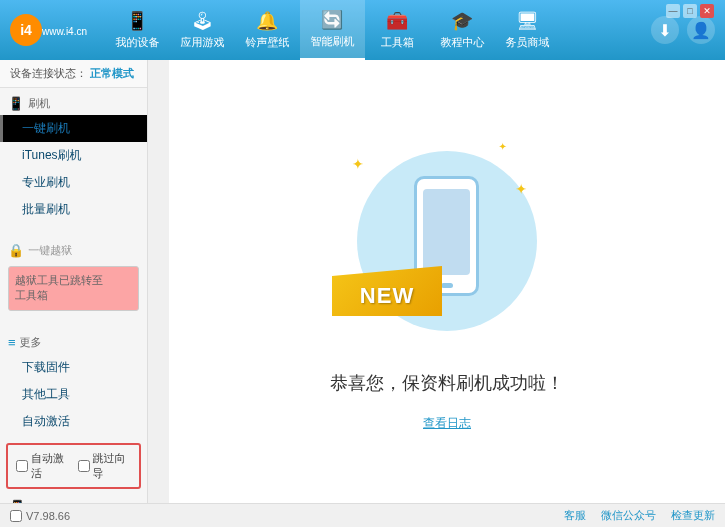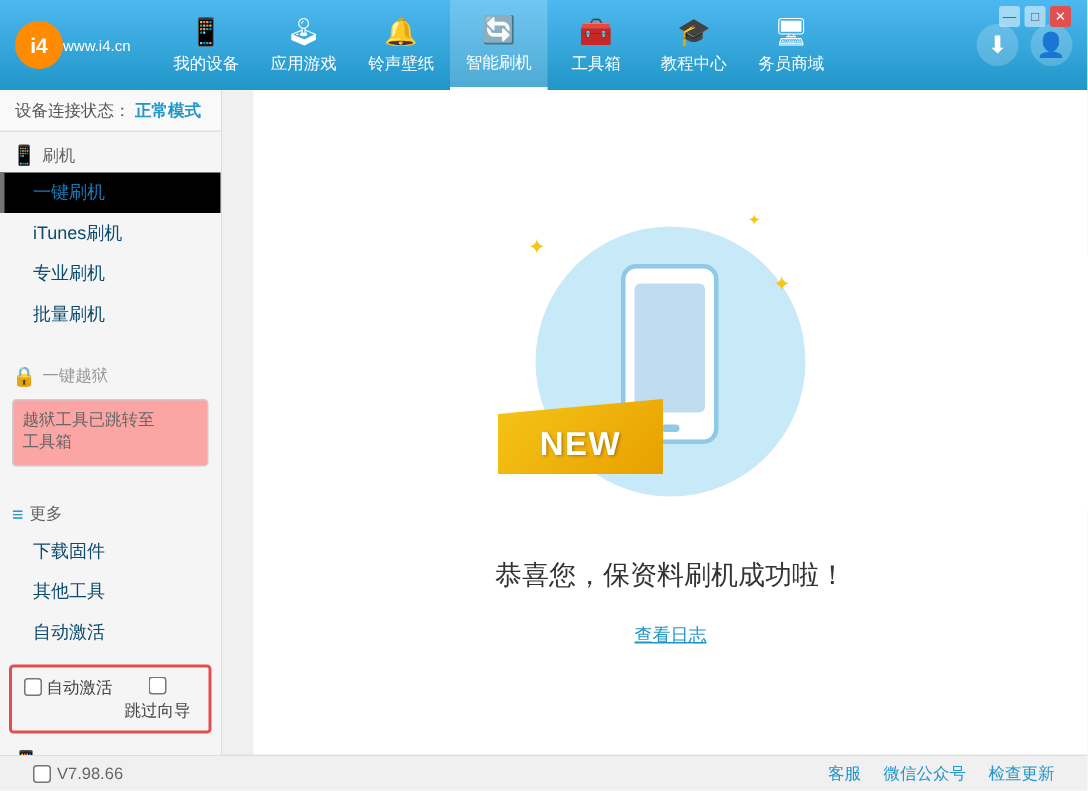--- a/index.html
+++ b/index.html
@@ -271,21 +271,21 @@
       text-decoration: underline;
     }
 
     
     .footer {
       height: 24px;
       background: #f0f0f0;
       border-top: 1px solid #ddd;
       display: flex;
       align-items: center;
-      padding: 0 22px;
+      padding: 0 10px;
       font-size: 11px;
       color: #666;
     }
     .footer-left { display: flex; align-items: center; gap: 4px; }
     .footer-right { margin-left: auto; display: flex; gap: 15px; }
     .footer-link { color: #2196c8; cursor: pointer; }
 
     input[type="checkbox"] { width: 12px; height: 12px; cursor: pointer; }
   </style>
 </head>
@@ -404,21 +404,21 @@
       </div>
     </div>
 
     <div style="flex:1"></div>
 
     <div class="auto-activate-row">
       <label>
         <input type="checkbox" style="">
         <span>自动激活</span>
       </label>
-      <label style="margin-left:4px;flex-direction:column;">
+      <label style="margin-left:4px;">
         <input type="checkbox" style="">
         <span>跳过向导</span>
       </label>
     </div>
 
     <div class="device-info">
       <div class="device-name-row">
         <span style="font-size:15px;color:#2196c8;">📱</span>
         <span style="font-size:12px;font-weight:bold;color:#333;">iPhone 15 Pro Max</span>
       </div>

